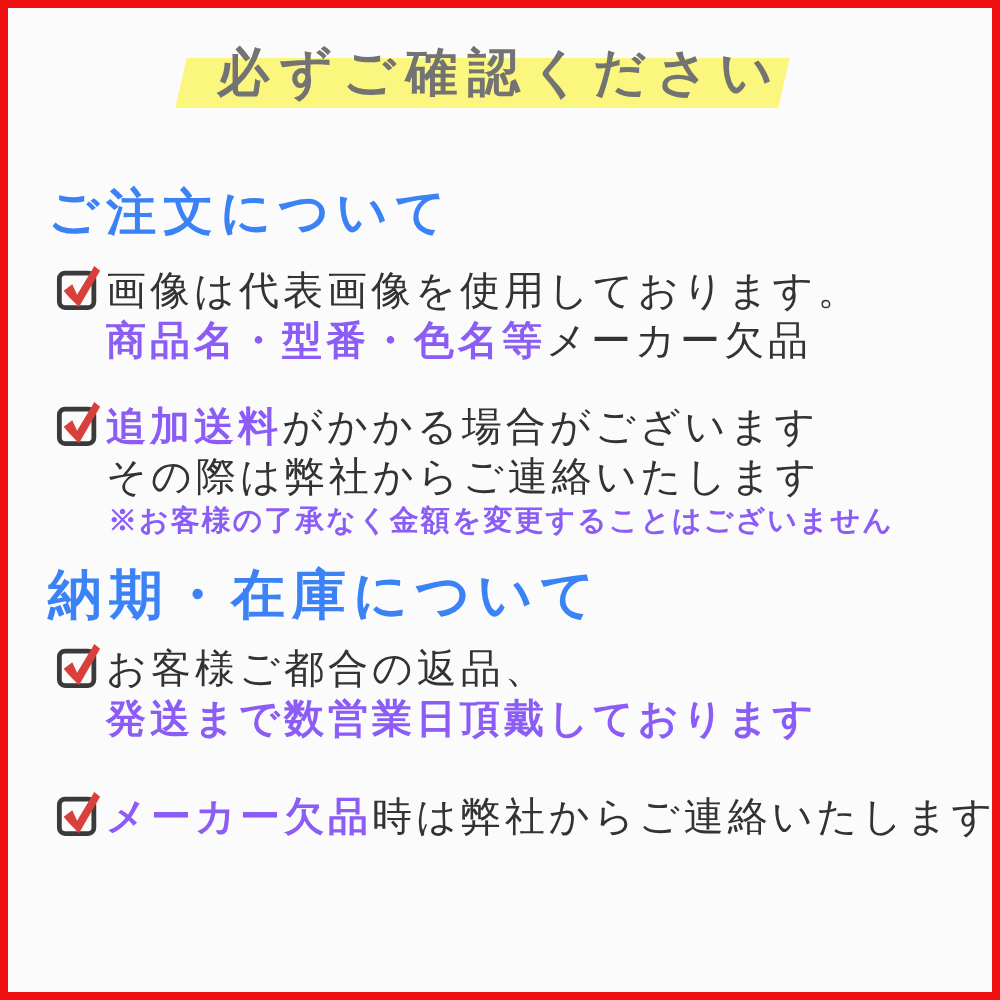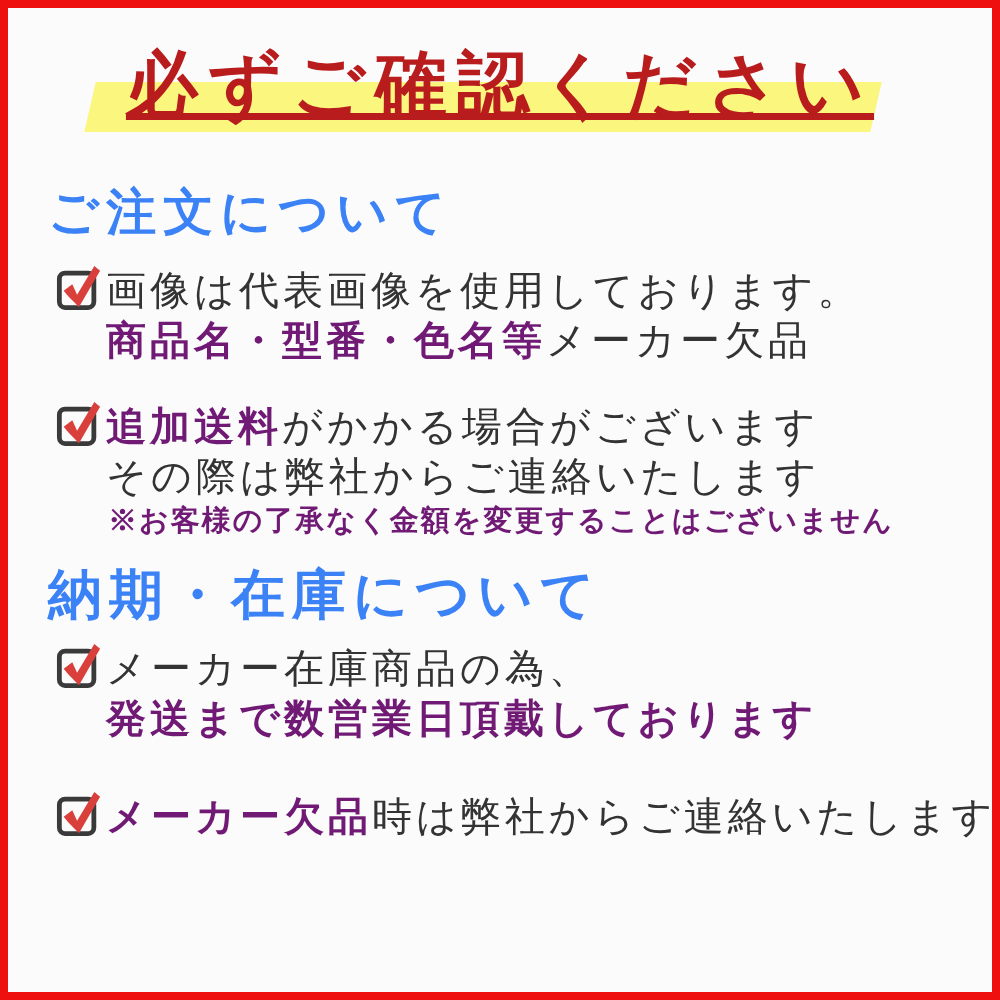--- a/index.html
+++ b/index.html
@@ -17,27 +17,26 @@
   }
   
   .title-row {
     text-align: center;
     margin-top: 34px;
     height: 104px;
   }
   .title {
     position: relative;
     display: inline-block;
-    font-size: 72px;
+    font-size: 52px;
     font-weight: bold;
     letter-spacing: 10px;
-    color: #b91c1c;
+    color: #737373;
     line-height: 1.2;
     white-space: nowrap;
-    text-decoration: underline;
   }
   .title-text { position: relative; z-index: 1; }
   .hl {
     position: absolute;
     left: -36px;
     right: -2px;
     bottom: -4px;
     height: 50px;
     background: #faf67e;
     transform: skewX(-13deg);
@@ -73,21 +72,21 @@
     margin-right: 4px;
   }
   .checkbox svg { display: block; width: 46px; height: 50px; }
   .item-text {
     color: #333333;
     font-size: 40px;
     letter-spacing: 4px;
     line-height: 1.25;
   }
   .line { white-space: nowrap; }
-  .em { color: #701a75; font-weight: bold; }
+  .em { color: #8b5cf6; font-weight: bold; }
   .note {
     font-size: 29px;
     letter-spacing: 2px;
     margin-top: 0;
     margin-left: 2px;
     white-space: nowrap;
   }
 </style>
 </head>
 <body>
@@ -134,21 +133,21 @@
   <h2 class="heading heading-2">納期・在庫について</h2>
 
   <div class="item item-4">
     <span class="checkbox">
       <svg viewBox="0 0 48 52">
         <rect x="3.5" y="11.5" width="36" height="36" rx="6" fill="none" stroke="#3a3a3a" stroke-width="5"></rect>
         <path d="M8 30 L17 23 L22 34 L40 4 L46 9 L24 47 L13 36 Z" fill="#d9403c"></path>
       </svg>
     </span>
     <div class="item-text">
-      <div class="line"><span>メーカー在庫商品の為、</span></div>
+      <div class="line"><span>お客様ご都合の返品、</span></div>
       <div class="line"><span class="em">発送まで数営業日頂戴しております</span></div>
     </div>
   </div>
 
   <div class="item item-5">
     <span class="checkbox">
       <svg viewBox="0 0 48 52">
         <rect x="3.5" y="11.5" width="36" height="36" rx="6" fill="none" stroke="#3a3a3a" stroke-width="5"></rect>
         <path d="M8 30 L17 23 L22 34 L40 4 L46 9 L24 47 L13 36 Z" fill="#d9403c"></path>
       </svg>

